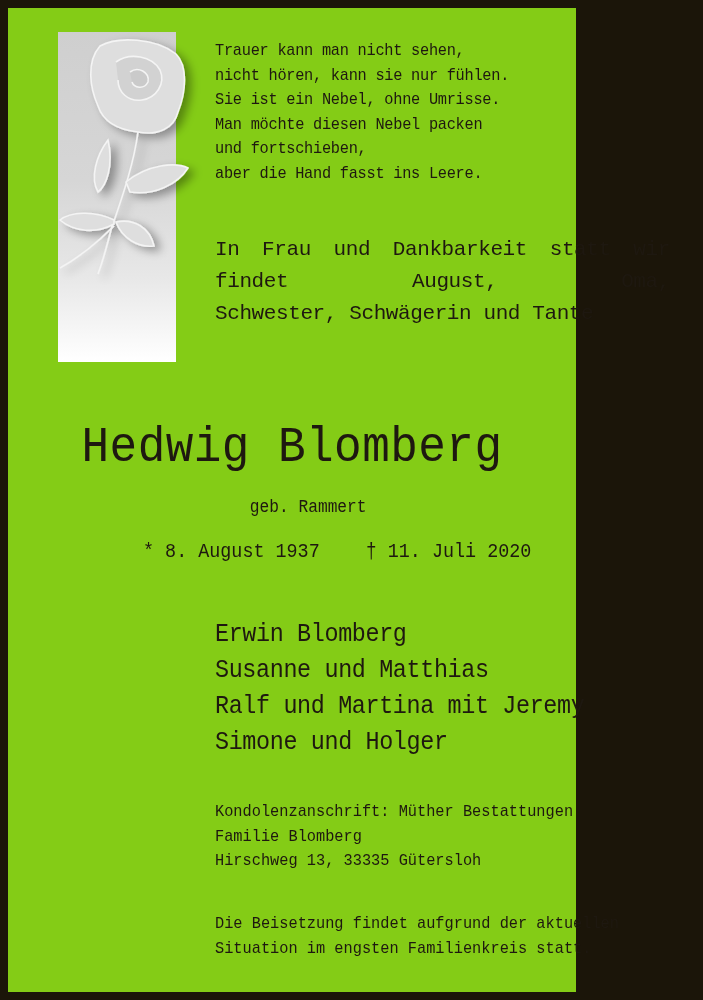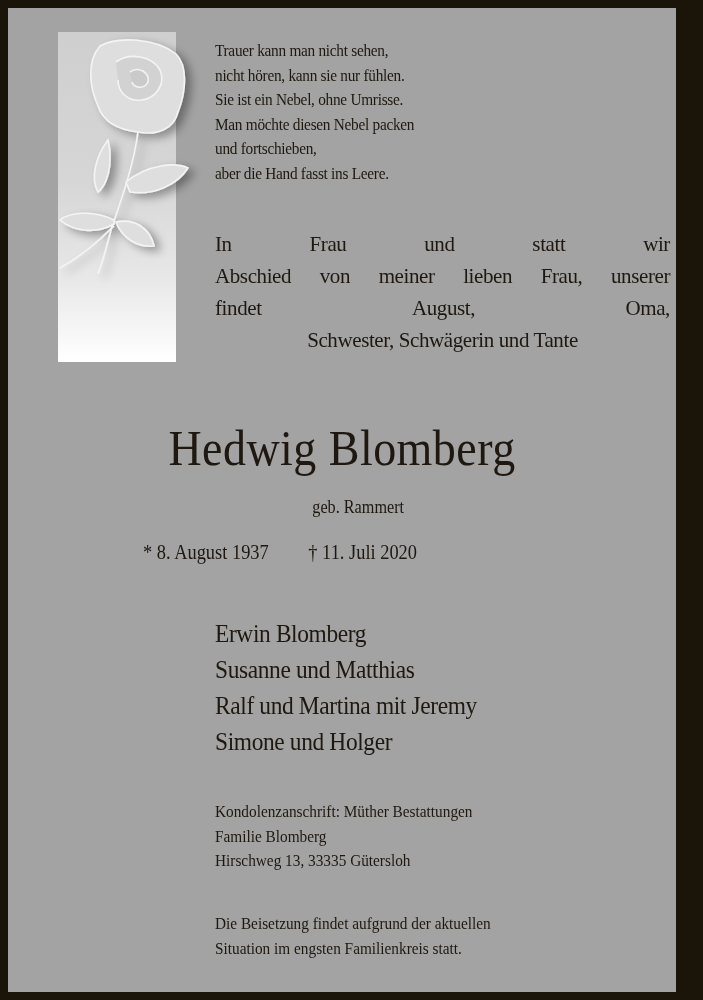--- a/index.html
+++ b/index.html
@@ -1,39 +1,39 @@
 <!DOCTYPE html>
 <html><head>
 <meta charset="utf-8">
 <style>
   html, body { margin:0; padding:0; background:#1b1509; }
   body { width:703px; height:1000px; position:relative; overflow:hidden; }
   .frame {
-    position:absolute; left:8px; top:8px; width:668px; height:984px;
-    background:#a3a3a3;
-    font-family:Liberation Serif, serif;
+    position:absolute; left:8px; top:8px; width:568px; height:984px;
+    background:#84cc16;
+    font-family:Liberation Mono, monospace;
     color:#1e1810;
   }
   .rose {
     position:absolute; left:50px; top:24px; width:118px; height:330px;
     background:linear-gradient(to bottom,#cfcfcf 0%,#d6d6d6 45%,#e8e8e8 75%,#ffffff 100%);
   }
   .rose svg { position:absolute; left:-20px; top:0; width:170px; height:260px; }
   .poem {
     position:absolute; left:207px; top:31px; width:380px;
     font-size:17px; line-height:24.5px; letter-spacing:-0.3px;
     transform:scaleX(0.9); transform-origin:left top;
   }
   .poem div { white-space:nowrap; }
   .intro {
-    position:absolute; left:207px; top:220px; width:455px;
+    position:absolute; left:207px; top:226px; width:455px;
     font-size:21px; line-height:32px; letter-spacing:-0.4px;
   }
   .intro div { white-space:nowrap; display:flex; justify-content:space-between; }
-  .intro div.last { justify-content:center; gap:6px; }
+  .intro div.last { justify-content:flex-start; gap:6px; }
   .name {
     position:absolute; left:0; right:0; top:410px; text-align:center;
     font-size:50px; line-height:60px; letter-spacing:0.5px;
     transform:scaleX(0.92);
   }
   .maiden {
     position:absolute; left:0; right:0; top:487px; text-align:center;
     font-size:18px; line-height:24px; padding-left:36px;
     transform:scaleX(0.9);
   }
@@ -106,30 +106,23 @@
     <div>Man möchte diesen Nebel packen</div>
     <div>und fortschieben,</div>
     <div>aber die Hand fasst ins Leere.</div>
   </div>
 
   <div class="intro">
     <div>
       <span>In</span>
       <span>Frau</span>
       <span>und</span>
+      <span>Dankbarkeit</span>
       <span>statt</span>
       <span>wir</span>
-    </div>
-    <div>
-      <span>Abschied</span>
-      <span>von</span>
-      <span>meiner</span>
-      <span>lieben</span>
-      <span>Frau,</span>
-      <span>unserer</span>
     </div>
     <div>
       <span>findet</span>
       <span>August,</span>
       <span>Oma,</span>
     </div>
     <div class="last">
       <span>Schwester, Schwägerin und Tante</span>
     </div>
   </div>

